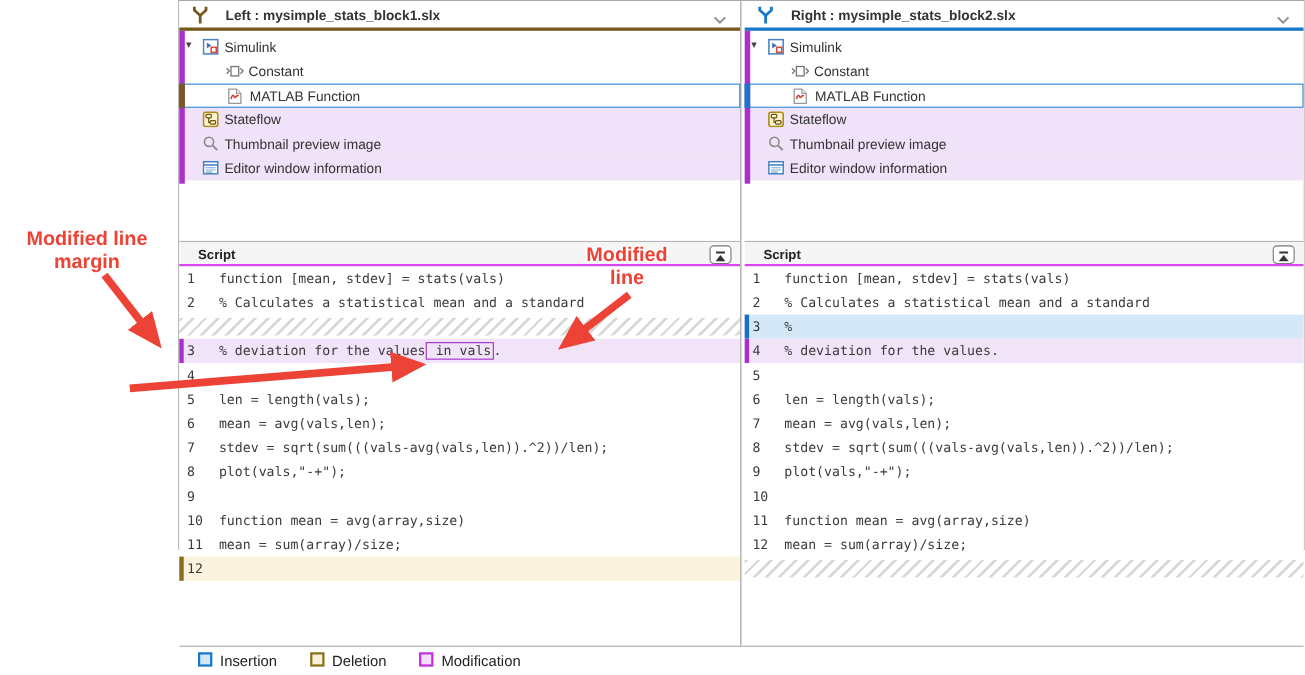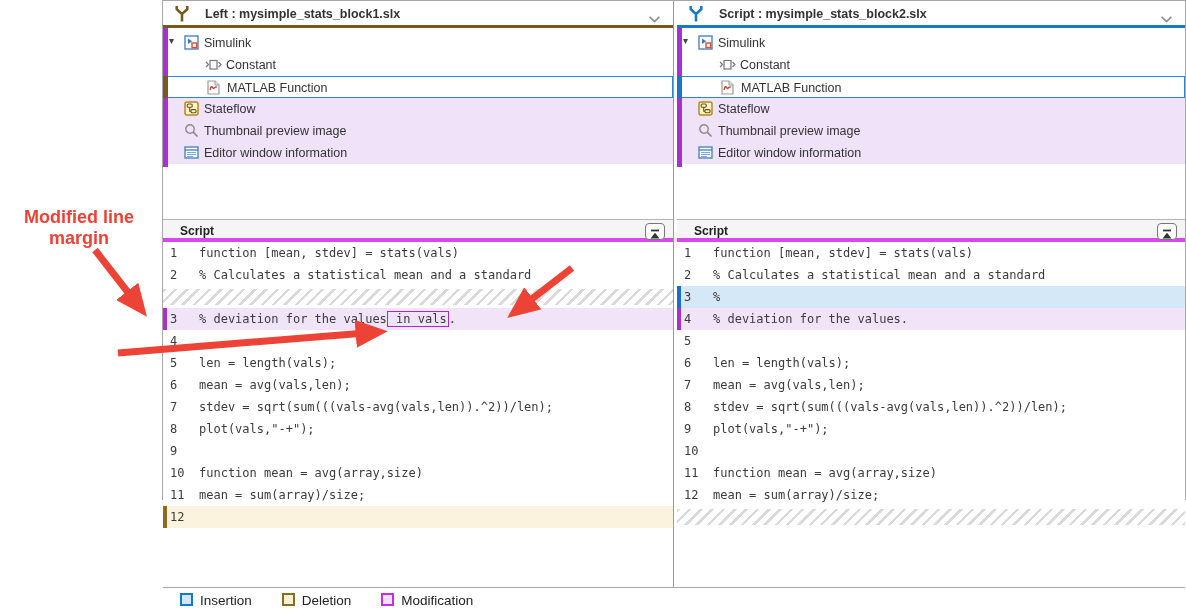--- a/index.html
+++ b/index.html
@@ -35,21 +35,21 @@
   .panel.right .sel-margin{background:#1878c8;}
   .expander{position:absolute;left:6px;top:3px;font-size:10px;color:#444;cursor:pointer;}
   .tree-icon{position:absolute;top:3px;}
   .tree-icon.lv0{left:21px;} .tree-icon.lv1{left:42px;}
   .tree-label{position:absolute;top:4px;white-space:nowrap;}
   .tree-label.lb0{left:41px;} .tree-label.lb1{left:63px;}
 
   
   .script{position:absolute;left:0;top:218px;right:0;height:368px;background:#fff;}
   .script-header{position:absolute;left:0;top:0;right:0;height:23px;background:#f5f5f5;
-    border-top:1px solid #b5b5b5;border-bottom:4px solid #d946ef;}
+    border-top:1px solid #b5b5b5;border-bottom:2px solid #d946ef;}
   .script-title{position:absolute;left:17px;top:4px;font-size:12px;font-weight:bold;color:#222;}
   .goto-top{position:absolute;right:8px;top:3px;width:20px;height:17px;background:#fff;
     border:1px solid #777;border-radius:4px;text-align:center;padding-top:2px;cursor:pointer;}
   .code{position:absolute;left:0;top:23px;right:0;bottom:0;
     font-family:"DejaVu Sans Mono",monospace;font-size:12px;color:#3b3b3b;}
   .code-row{position:absolute;left:0;right:0;height:22px;}
   .code-row.modified{background:#f2e4f8;}
   .code-row.inserted{background:#d4e8f8;}
   .code-row.deleted{background:#fbf3dd;}
   .gutter-bar{position:absolute;left:0;top:0;bottom:0;width:4px;}
@@ -220,21 +220,21 @@
     </div>
   </div>
 
   <div class="divider"></div>
 
   <div class="panel right">
     <div class="file-header">
       <span class="file-icon"><svg width="18" height="19" viewBox="0 0 17 17">
             <path d="M3.5 1.5 V4.5 L8.5 9 M13.5 1.5 V4.5 L8.5 9 M8.5 9 V16" fill="none" stroke="#1878c8" stroke-width="2.4"></path>
           </svg></span>
-      <span class="file-title">Script : mysimple_stats_block2.slx</span>
+      <span class="file-title">Right : mysimple_stats_block2.slx</span>
       <span class="hdr-chevron"><svg width="13" height="9" viewBox="0 0 12 8">
             <polyline points="1.5,1.5 6,6 10.5,1.5" fill="none" stroke="#8b8b8b" stroke-width="1.5"></polyline>
           </svg></span>
       <div class="underline"></div>
     </div>
     <div class="tree">
       <div class="tree-bar"></div>
     <div class="tree-row">
           <span class="expander">▾</span>
           <span class="tree-icon lv0"><svg width="15" height="15" viewBox="0 0 15 15">
@@ -365,20 +365,21 @@
     </span>
     <span class="legend-item">
       <span class="swatch sw-modification"></span>
       <span class="legend-label">Modification</span>
     </span>
   </div>
 </div>
 
 <div class="ann-layer">
   <div class="ann" id="ann-margin">Modified line margin</div>
+  <div class="ann" id="ann-modline">Modified line</div>
   <svg class="arrows" width="1186" height="614" viewBox="0 0 1186 614">
     <defs>
       <marker id="ah" markerWidth="4.6" markerHeight="4" refX="3.2" refY="2" orient="auto">
         <path d="M0 0 L4.6 2 L0 4 Z" fill="#ed4236"></path>
       </marker>
     </defs>
     <line x1="95" y1="250" x2="141" y2="309" stroke="#ed4236" stroke-width="7" marker-end="url(#ah)"></line>
     <line x1="118" y1="353" x2="378" y2="332" stroke="#ed4236" stroke-width="7" marker-end="url(#ah)"></line>
     <line x1="572" y1="268" x2="515" y2="312" stroke="#ed4236" stroke-width="7" marker-end="url(#ah)"></line>
   </svg>

